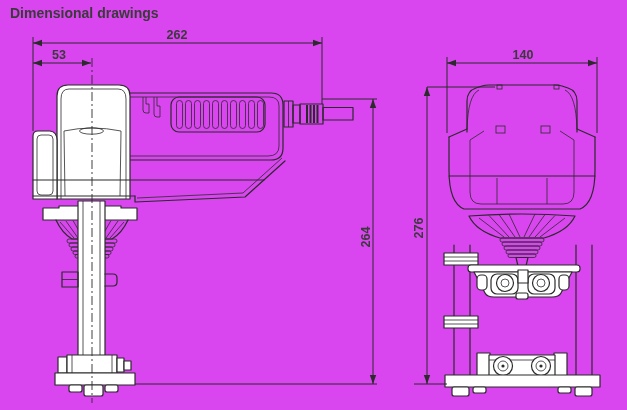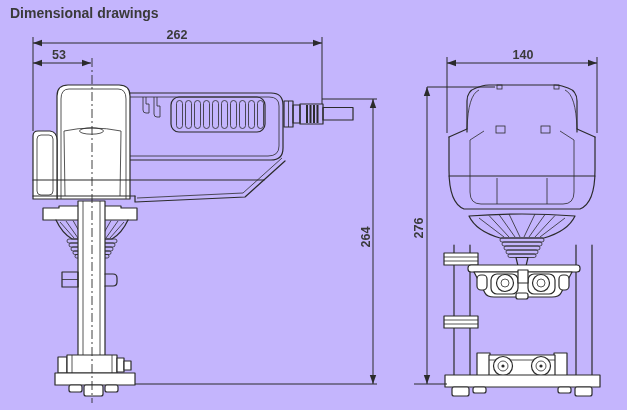--- a/index.html
+++ b/index.html
@@ -1,16 +1,16 @@
 <!DOCTYPE html>
 <html><head>
 <meta charset="utf-8">
 <style>
   html,body{margin:0;padding:0;background:#ffffff;}
-  #page{position:relative;width:627px;height:410px;background:#c4b5fd;overflow:hidden;
+  #page{position:relative;width:627px;height:410px;background:#d946ef;overflow:hidden;
         font-family:"Liberation Sans", sans-serif;}
   #title{position:absolute;left:10px;top:5px;font-size:14px;font-weight:bold;color:#3a3a3a;}
   svg{position:absolute;left:0;top:0;}
   .ln{stroke:#2b2b2b;fill:none;stroke-width:1.2;stroke-linecap:round;stroke-linejoin:round;}
   .thin{stroke:#2b2b2b;fill:none;stroke-width:0.8;}
   .wht{stroke:#2b2b2b;fill:#ffffff;stroke-width:1.2;stroke-linejoin:round;}
   .dim{stroke:#2b2b2b;fill:none;stroke-width:1;}
   .arr{fill:#2b2b2b;stroke:none;}
   .dimtxt{font-family:"Liberation Sans", sans-serif;font-size:12.5px;font-weight:bold;fill:#3a3a3a;}
   .cl{stroke:#2b2b2b;fill:none;stroke-width:0.9;stroke-dasharray:9 3 2 3;}

